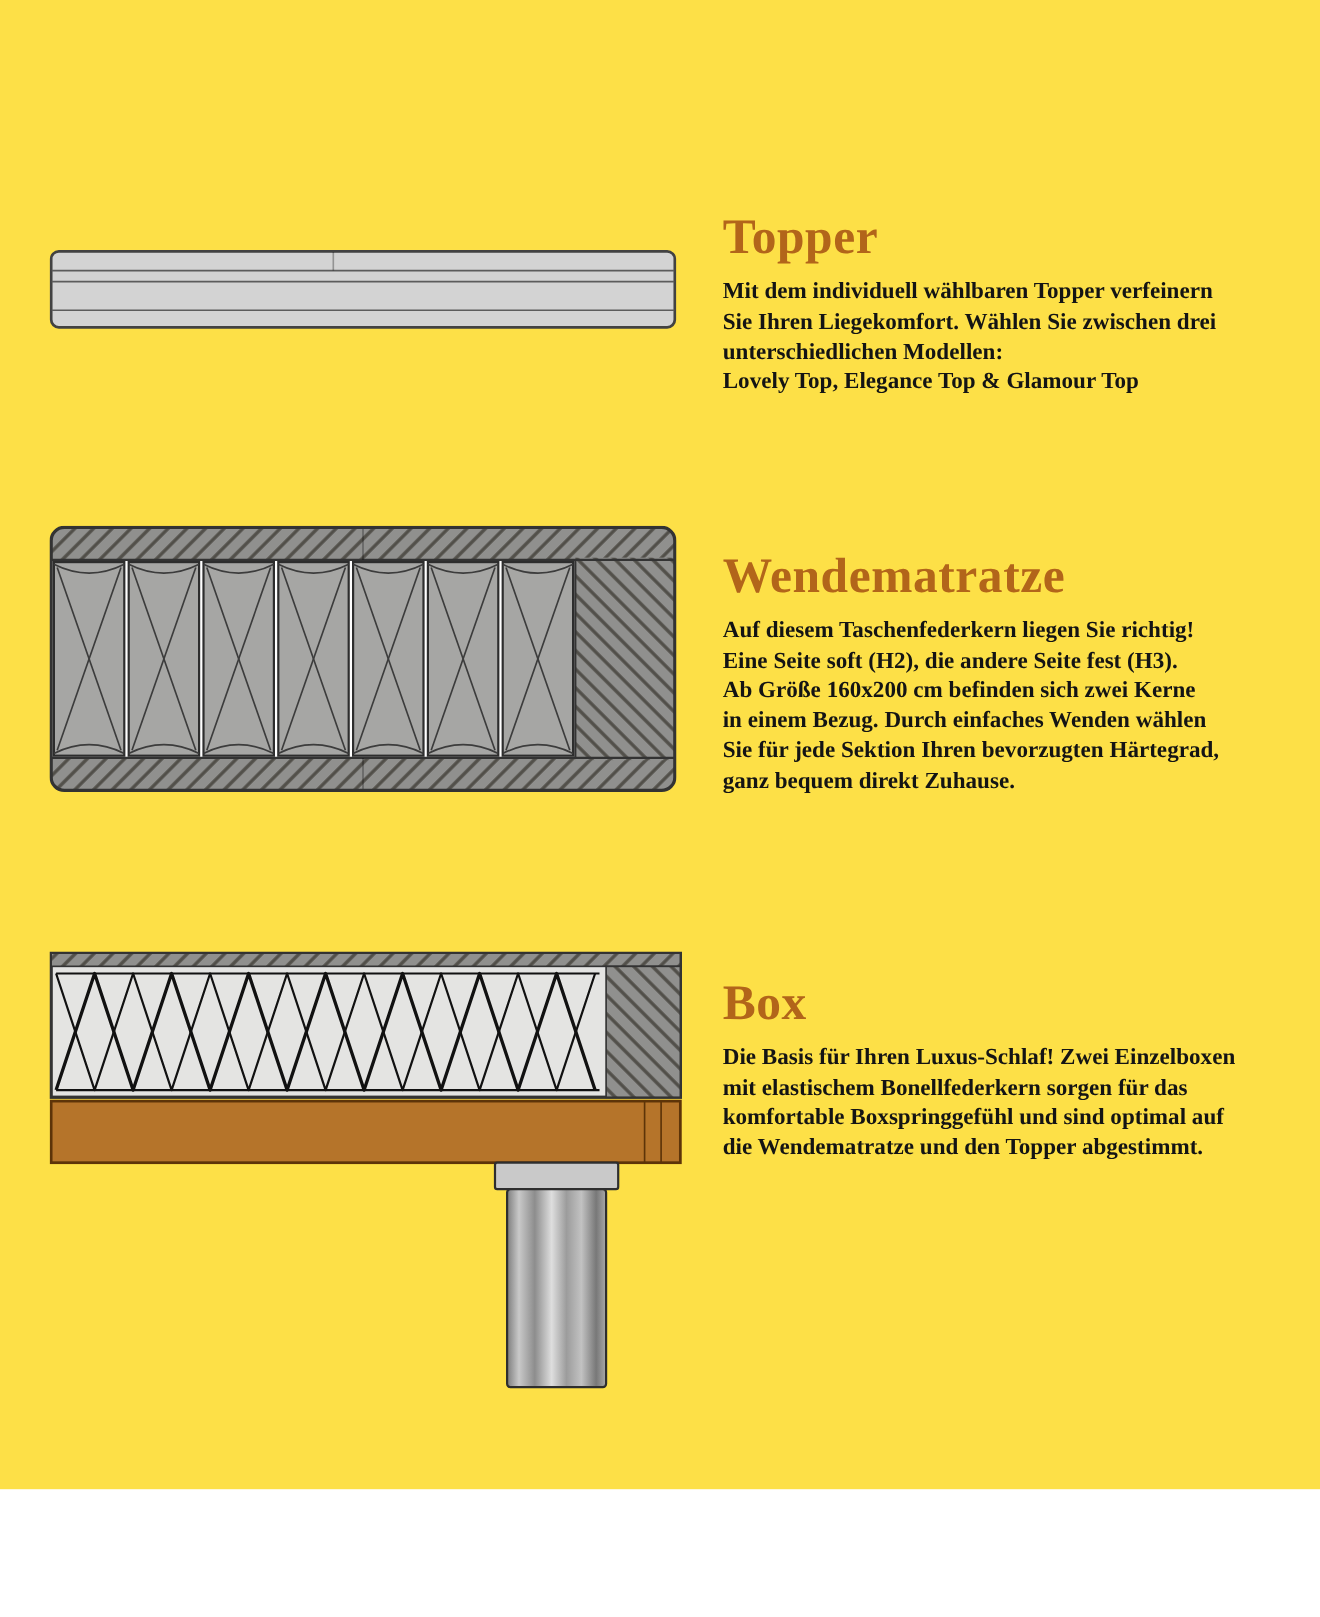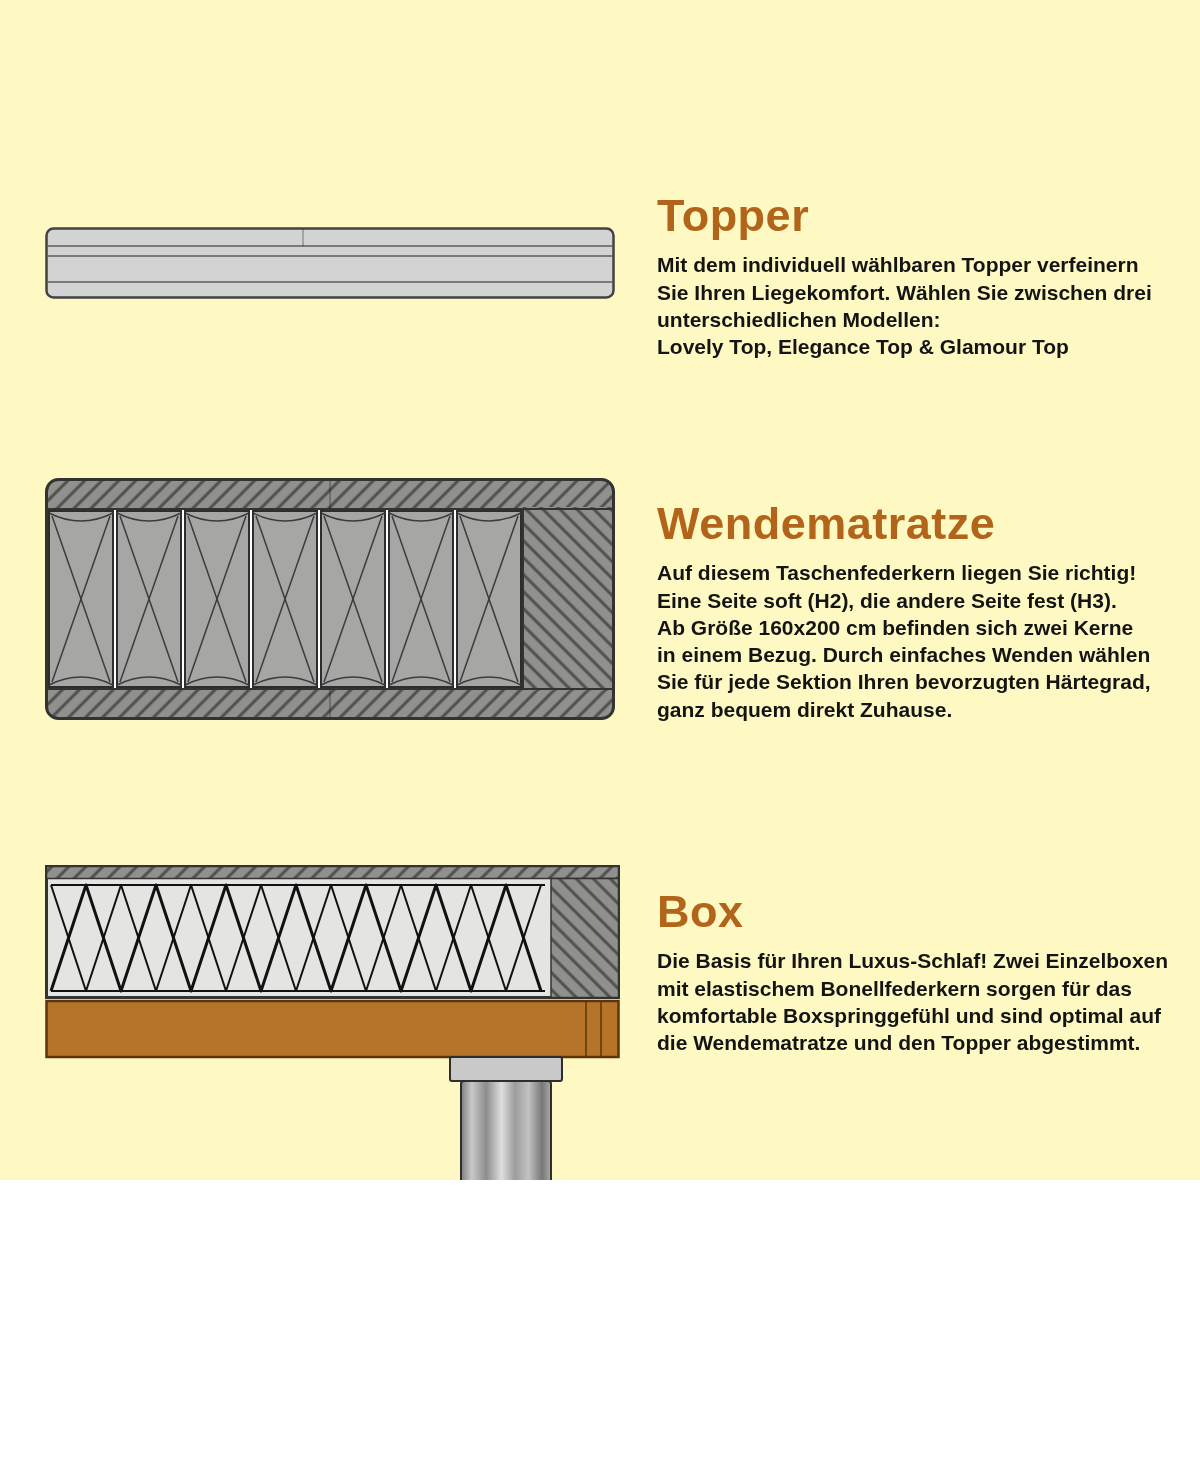--- a/index.html
+++ b/index.html
@@ -1,18 +1,18 @@
 <!DOCTYPE html>
 <html style="--accent: #b2651a; --body-text: #141414; --wood: #b5742a; --diagram-gray: #90908e; --topper-gray: #d3d3d3; --metal-gray: #9c9c9c;"><head>
 <meta charset="utf-8">
 <style>
   html, body { margin: 0; padding: 0; background: #ffffff; }
   .canvas {
-    position: relative; width: 1200px; height: 1180px; background: #fef9c3;
-    overflow: hidden; font-family: Liberation Sans, sans-serif;
+    position: relative; width: 1200px; height: 1354px; background: #fde047;
+    overflow: hidden; font-family: Liberation Serif, serif;
   }
   .diagram { position: absolute; }
   .textblock { position: absolute; left: 657px; width: 560px; }
   .section-heading {
     margin: 0 0 12px 0; font-weight: 700; font-size: 45px; line-height: 1.05;
     color: var(--accent, #b2651a); letter-spacing: 0.5px;
   }
   .section-body {
     margin: 0; font-weight: 700; font-size: 21px; line-height: 1.3;
     color: var(--body-text, #141414); white-space: pre-line;

